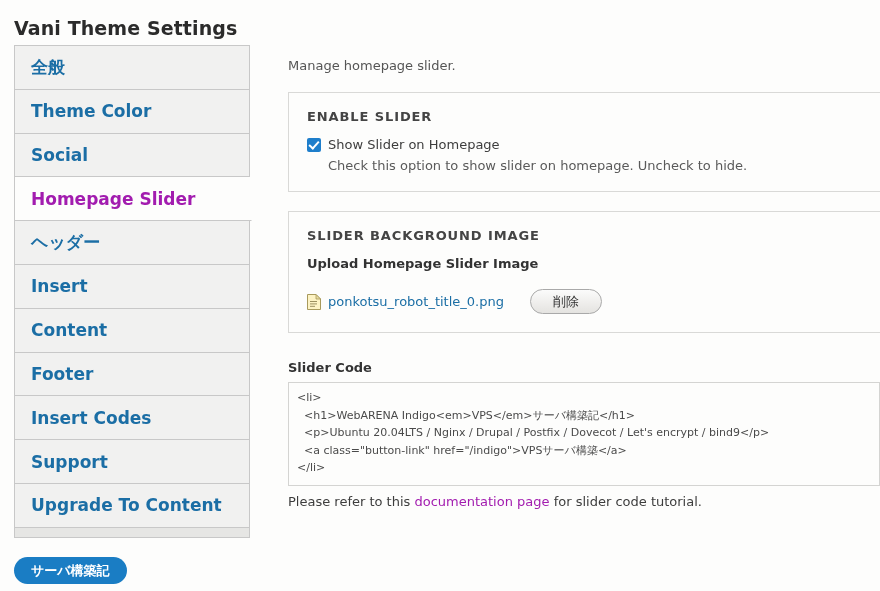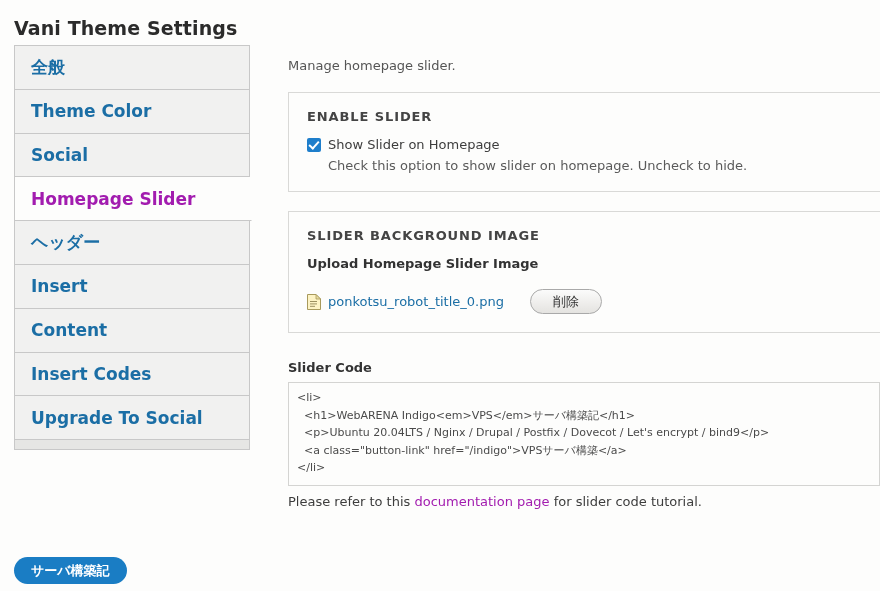--- a/index.html
+++ b/index.html
@@ -255,24 +255,30 @@
       <div class="tab">
         <span>ヘッダー</span>
       </div>
       <div class="tab">
         <span>Insert</span>
       </div>
       <div class="tab">
         <span>Content</span>
       </div>
       <div class="tab">
+        <span>Footer</span>
+      </div>
+      <div class="tab">
         <span>Insert Codes</span>
       </div>
       <div class="tab">
-        <span>Upgrade To Social</span>
+        <span>Support</span>
+      </div>
+      <div class="tab">
+        <span>Upgrade To Content</span>
       </div>
       <div class="tab-footer"></div>
     </nav>
 
   <div class="content">
 
     <p class="intro">Manage homepage slider.</p>
 
     <section class="panel">
       <div class="panel-title">ENABLE SLIDER</div>

